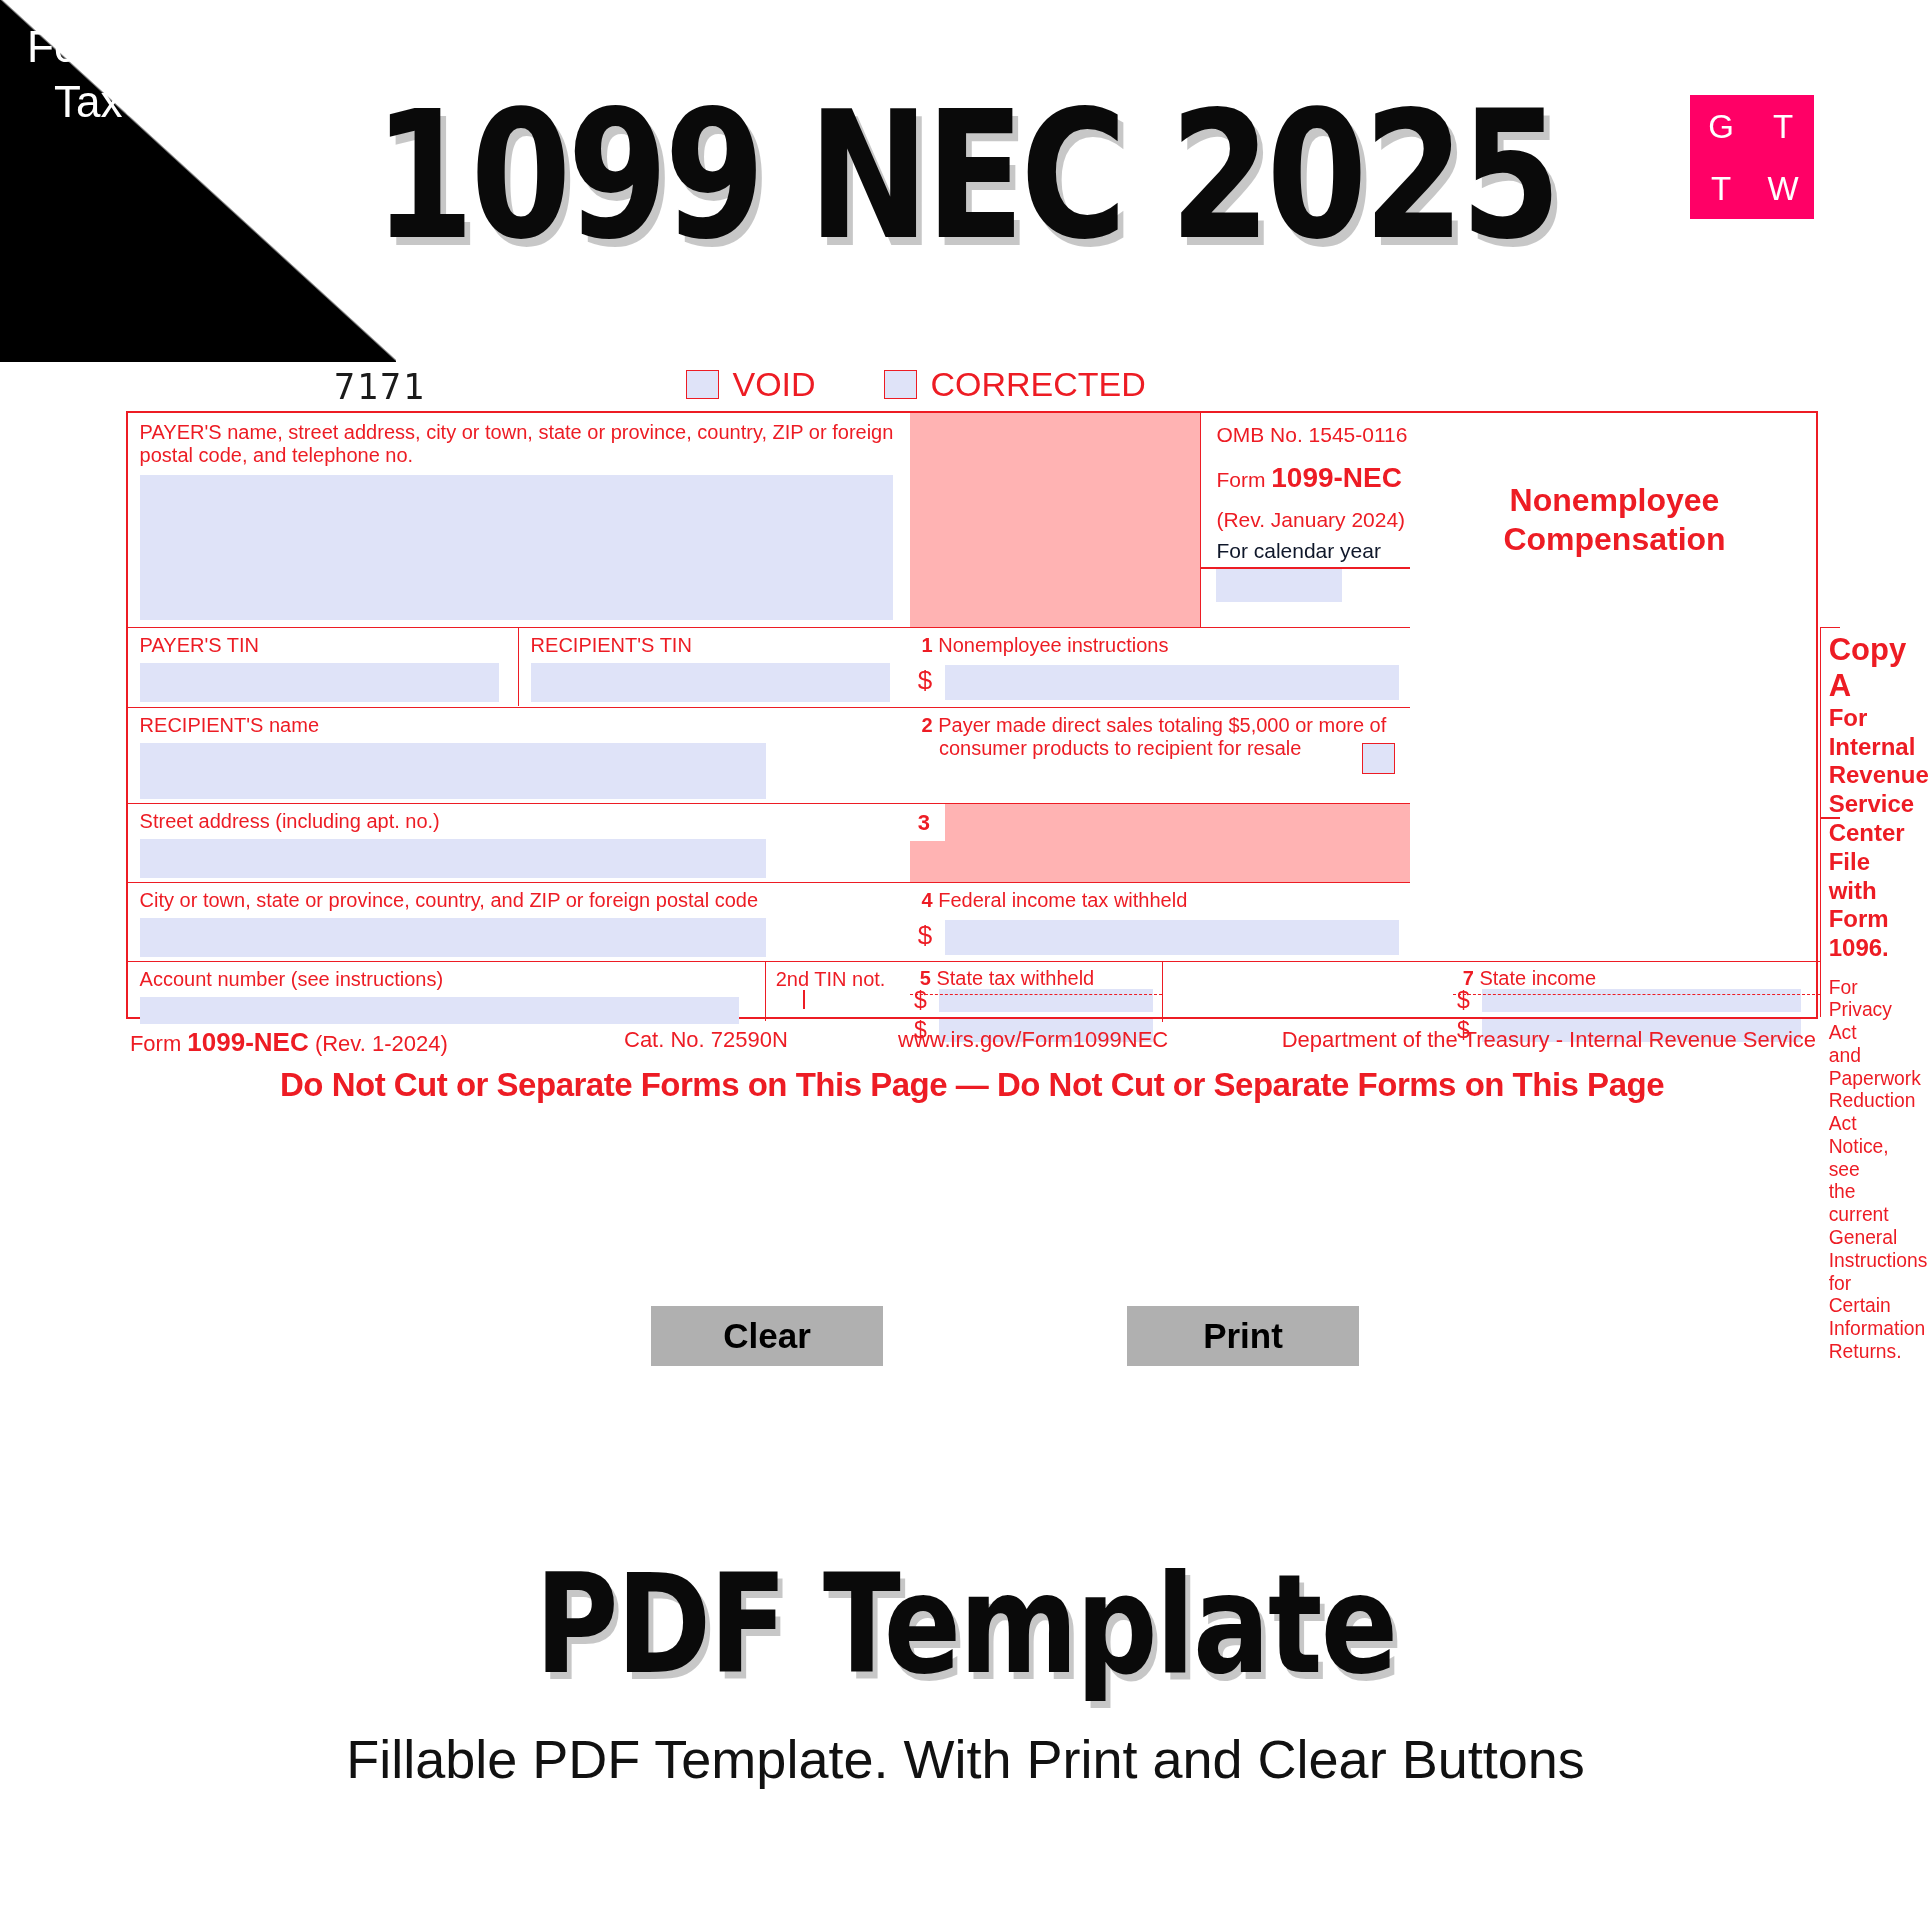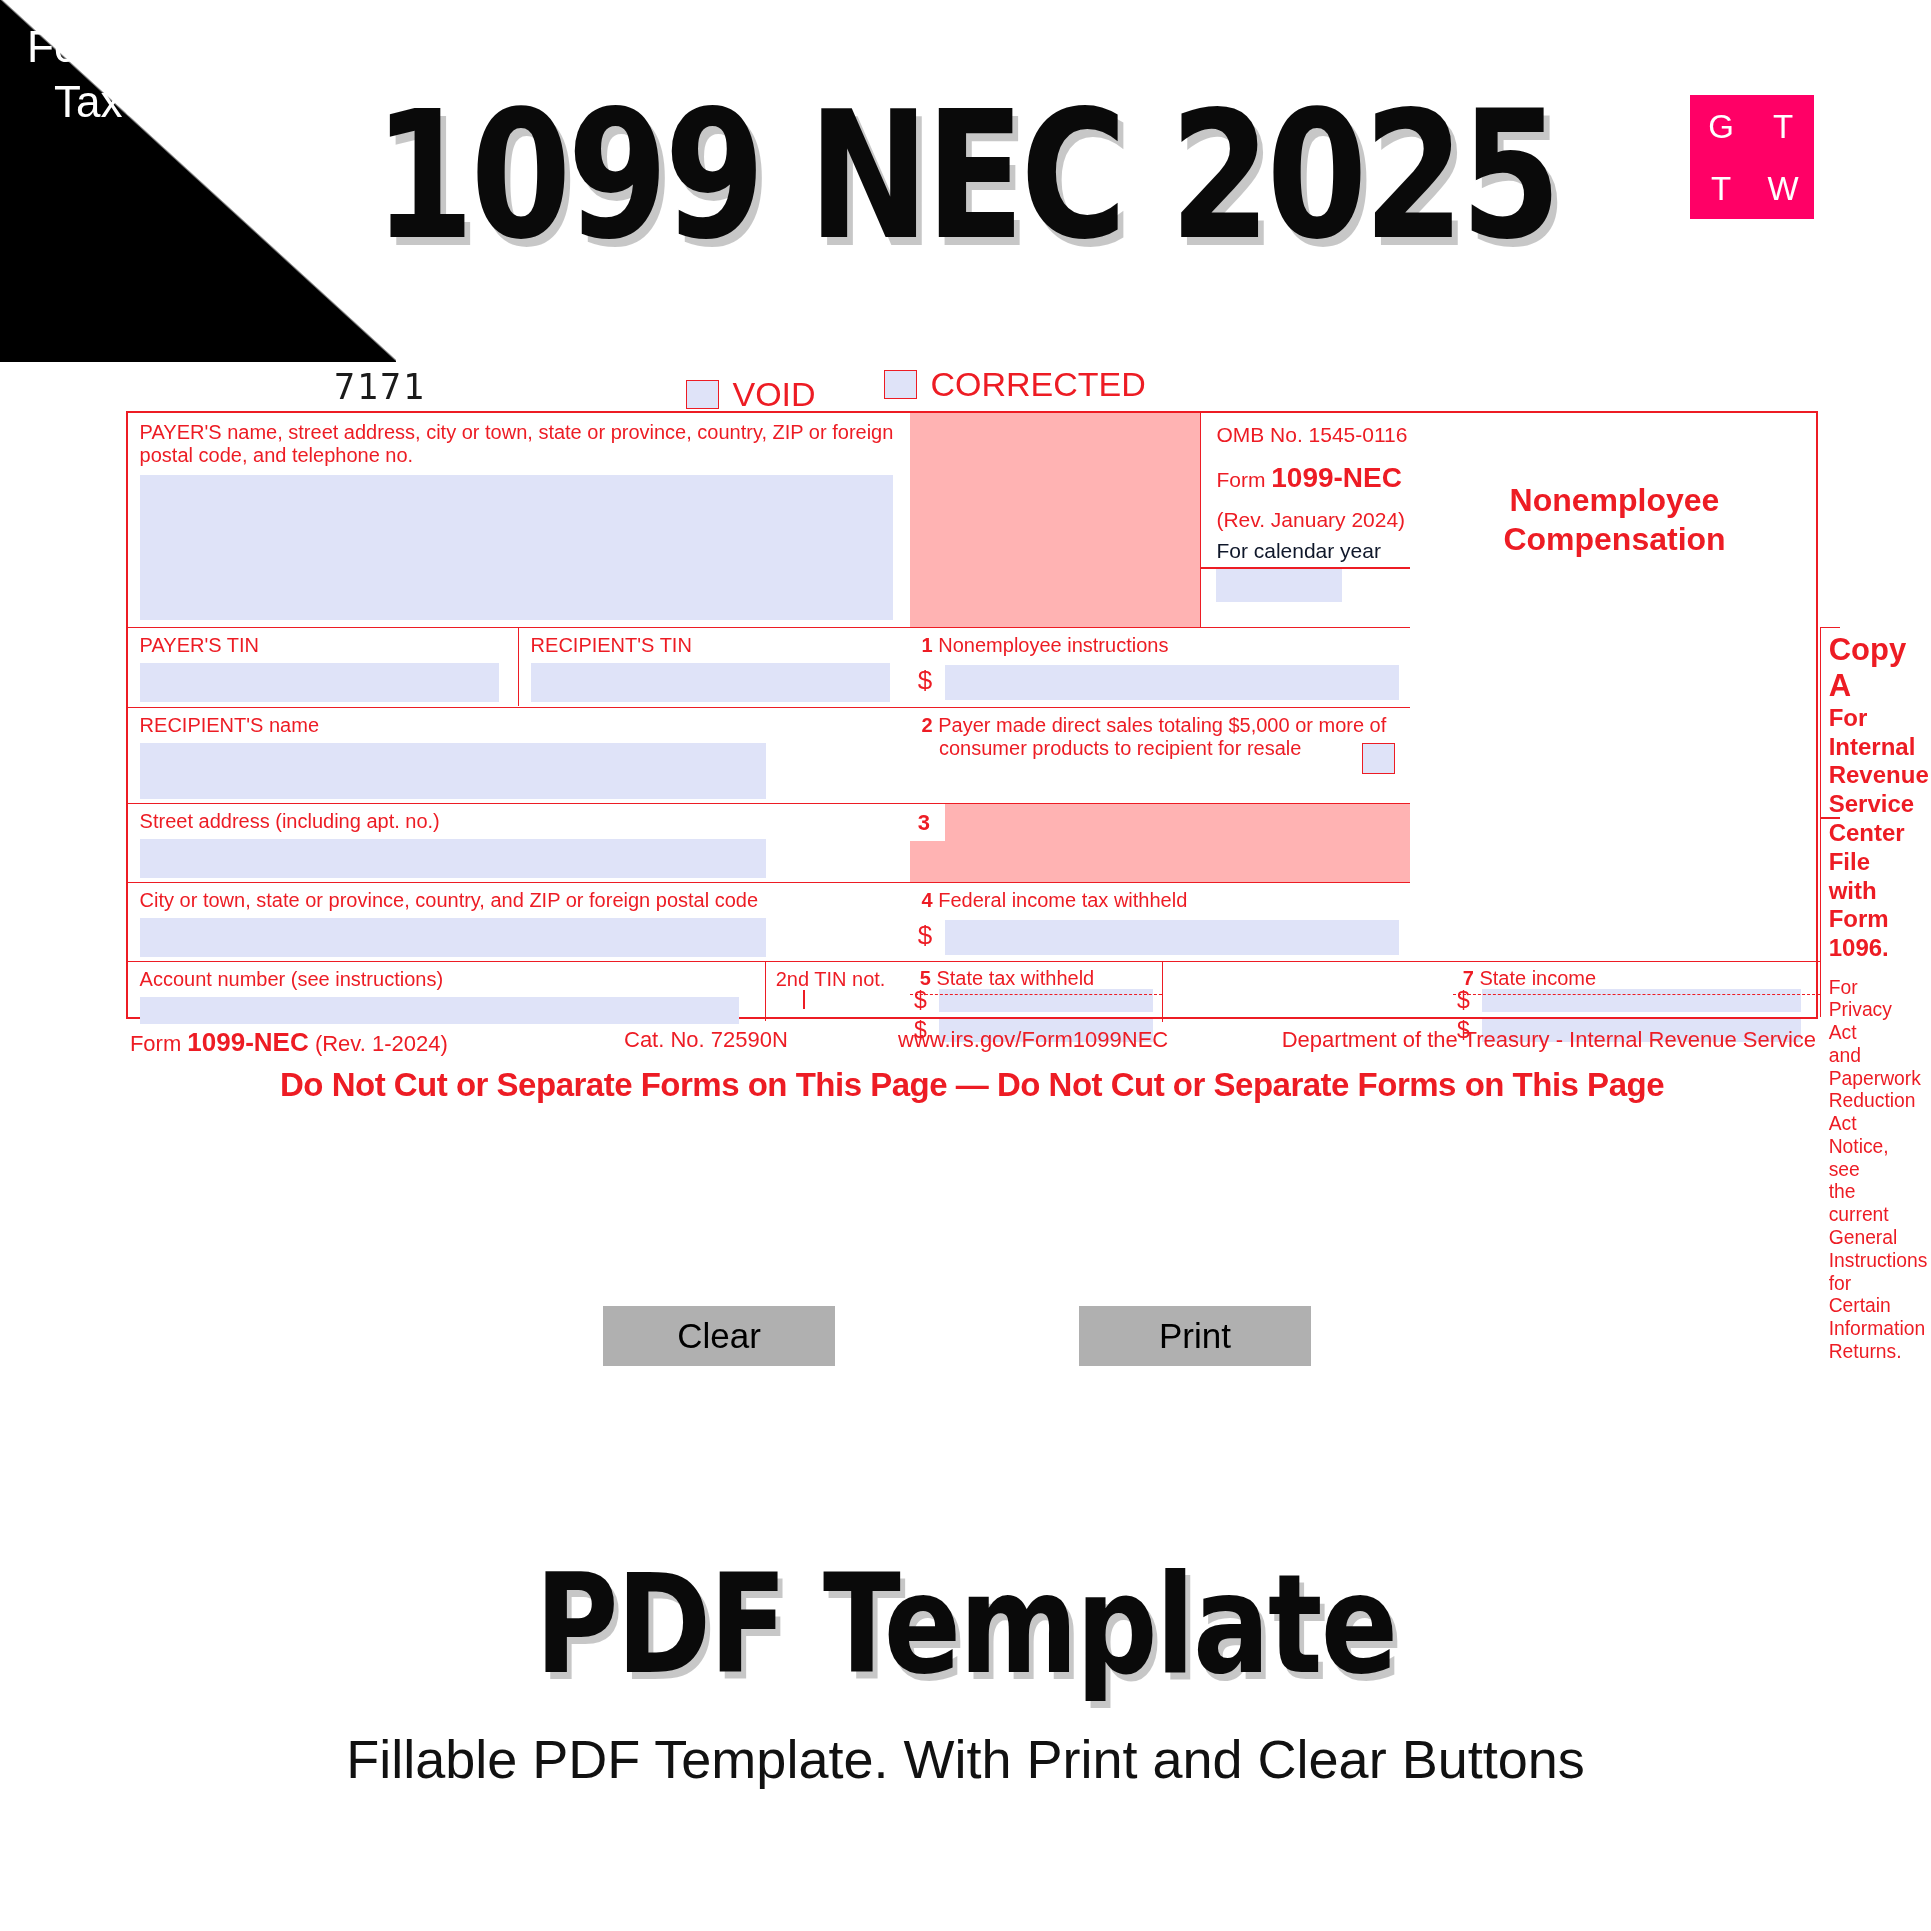--- a/index.html
+++ b/index.html
@@ -67,21 +67,21 @@
 
   .topline { position: relative; height: 46px; }
   .formnum {
     position: absolute; left: 208px; top: 1.9px;
     font-family: "DejaVu Sans Mono", monospace;
     font-size: 35px; color: #1b1b1b; letter-spacing: 1.9px;
   }
   .cbwrap { position: absolute; display: flex; align-items: center; gap: 13.5px; }
   .cbwrap .cb { width: 33px; height: 29px; background: #dfe3f8; border: 1px solid #ed1c24; }
   .cbwrap .cblabel { font-size: 34px; color: #ed1c24; font-family: "Liberation Sans", sans-serif; }
-  #void-box { left: 560px; top: 10px; }
+  #void-box { left: 560px; top: 0; }
   #corrected-box { left: 758px; top: 0; }
 
   #form-body {
     border: 2.9px solid #ed1c24;
     position: relative;
     height: 608px;
   }
 
   
   #left-col { position: absolute; left: 0; top: 0; width: 782px; height: 100%; }
@@ -180,25 +180,26 @@
   }
 
   
   #buttons { position: absolute; top: 1306px; left: 0; width: 1931px; height: 68px; }
   .pdf-btn {
     position: absolute;
     background: #b0b0b0;
     color: #000;
     font-family: "Liberation Sans", sans-serif;
     font-size: 35px;
-    font-weight: normal;
+    font-weight: bold;
     border: 0;
     height: 60px;
     display: flex; align-items: center; justify-content: center;
     cursor: pointer;
+    margin-left: 48px;
   }
   #clear-button { left: 603px; width: 232px; }
   #print-button { left: 1079px; width: 232px; }
 
   
   #pdf-template-title {
     position: absolute; top: 1545px; left: 0; width: 1931px;
     text-align: center;
     font-family: "DejaVu Sans", sans-serif;
     font-weight: bold;

